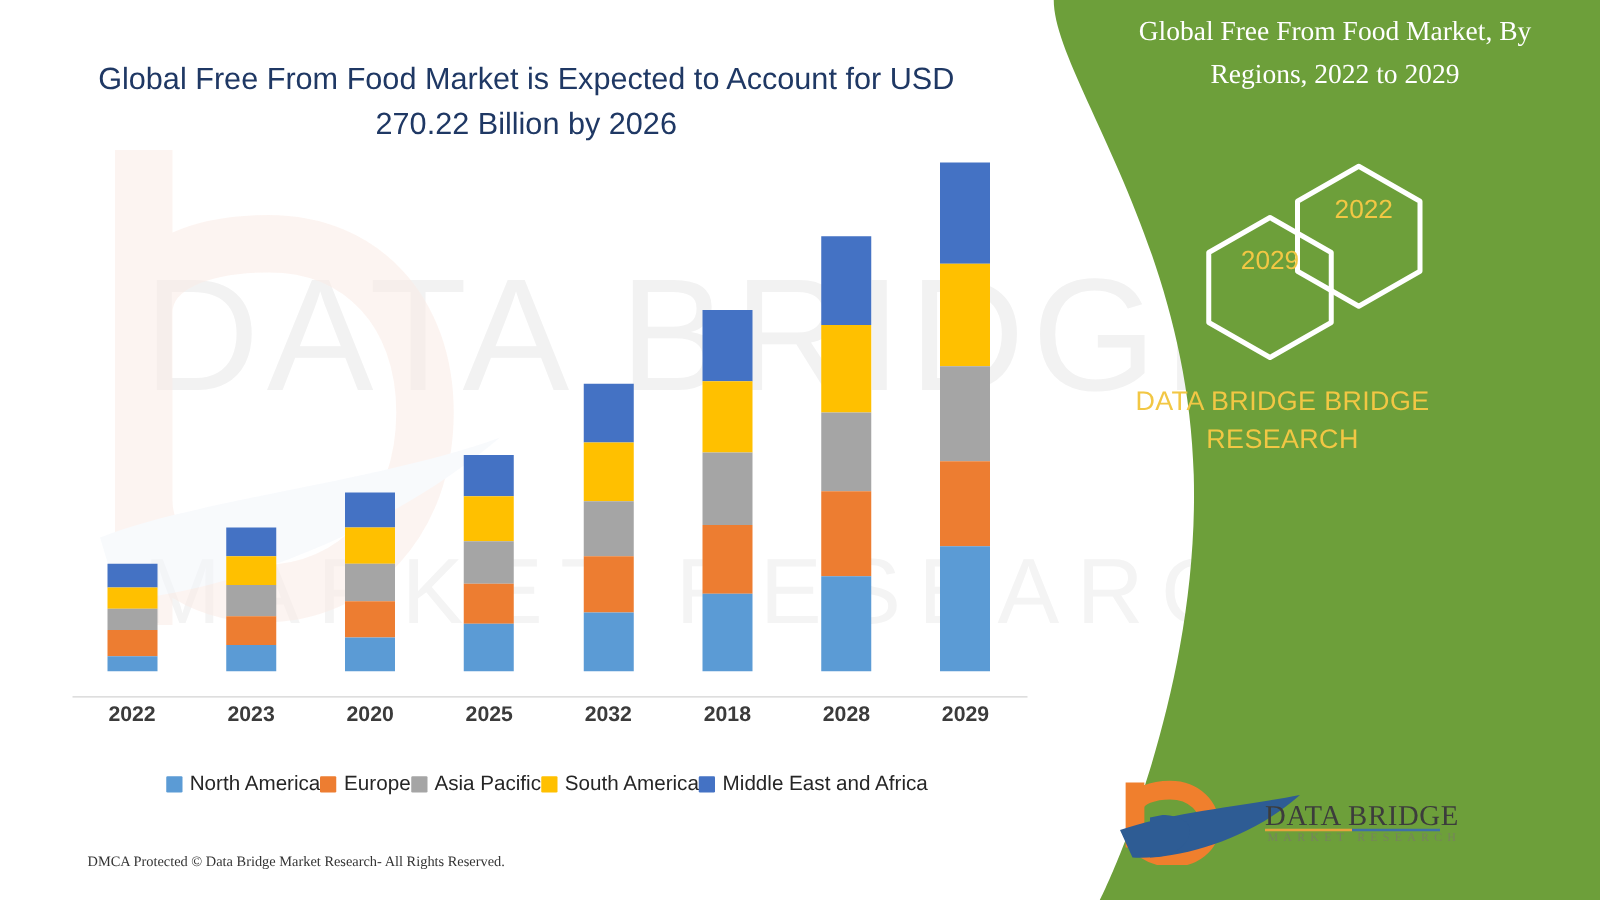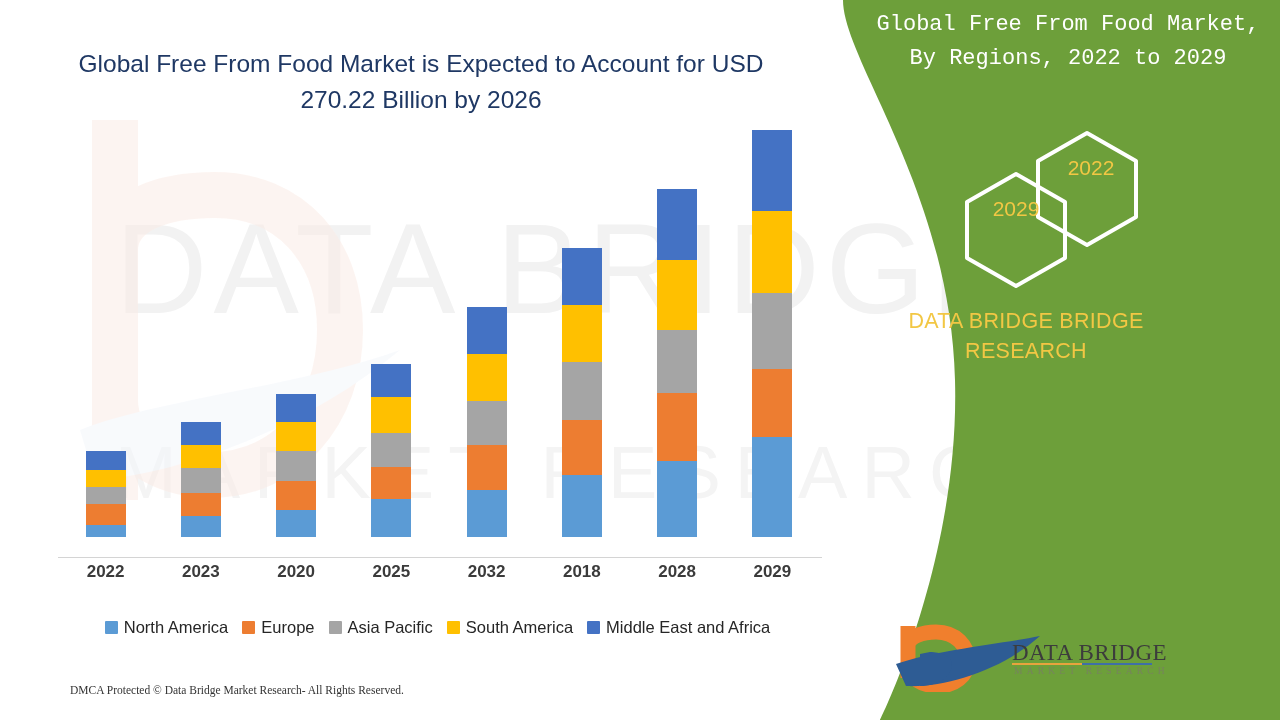--- a/index.html
+++ b/index.html
@@ -56,21 +56,21 @@
   }
   .xlabel{
     position:absolute;top:0;text-align:center;
     font-size:17px;font-weight:bold;color:#3b3b3b;
     font-family:"Liberation Sans", sans-serif;
   }
 
   
   #legend{
     position:absolute;left:40px;top:613px;width:795px;height:28px;
-    display:flex;align-items:center;justify-content:center;gap:14px;
+    display:flex;align-items:center;justify-content:center;
   }
   .leg-item{display:flex;align-items:center;gap:6px;}
   .leg-swatch{width:13px;height:13px;display:inline-block;border-radius:1px;}
   .leg-label{font-size:16.5px;color:#262626;font-family:"Liberation Sans", sans-serif;white-space:nowrap;}
 
   
   .footer{
     position:absolute;top:684px;
     font-size:11.5px;color:#333333;
     font-family:"Liberation Serif", serif;white-space:nowrap;
@@ -80,21 +80,21 @@
 
   
   #green{
     position:absolute;left:0;top:0;width:1280px;height:720px;pointer-events:none;
   }
   .green-content{position:absolute;left:848px;top:0;width:432px;height:720px;}
   .gp-title{
     position:absolute;left:22px;top:8px;width:396px;
     text-align:center;color:#ffffff;
     font-size:22px;line-height:34px;font-weight:400;
-    font-family:Liberation Mono, monospace;
+    font-family:Liberation Serif, serif;
   }
   .hexwrap{position:absolute;left:96px;top:128px;width:260px;height:160px;}
   .gp-brand{
     position:absolute;left:28px;top:306px;width:300px;
     text-align:center;color:#F2C744;
     font-size:21.5px;line-height:30px;font-weight:400;letter-spacing:.3px;
     font-family:"Liberation Sans", sans-serif;
   }
   .hex-label{
     position:absolute;color:#F2C744;font-size:21px;

